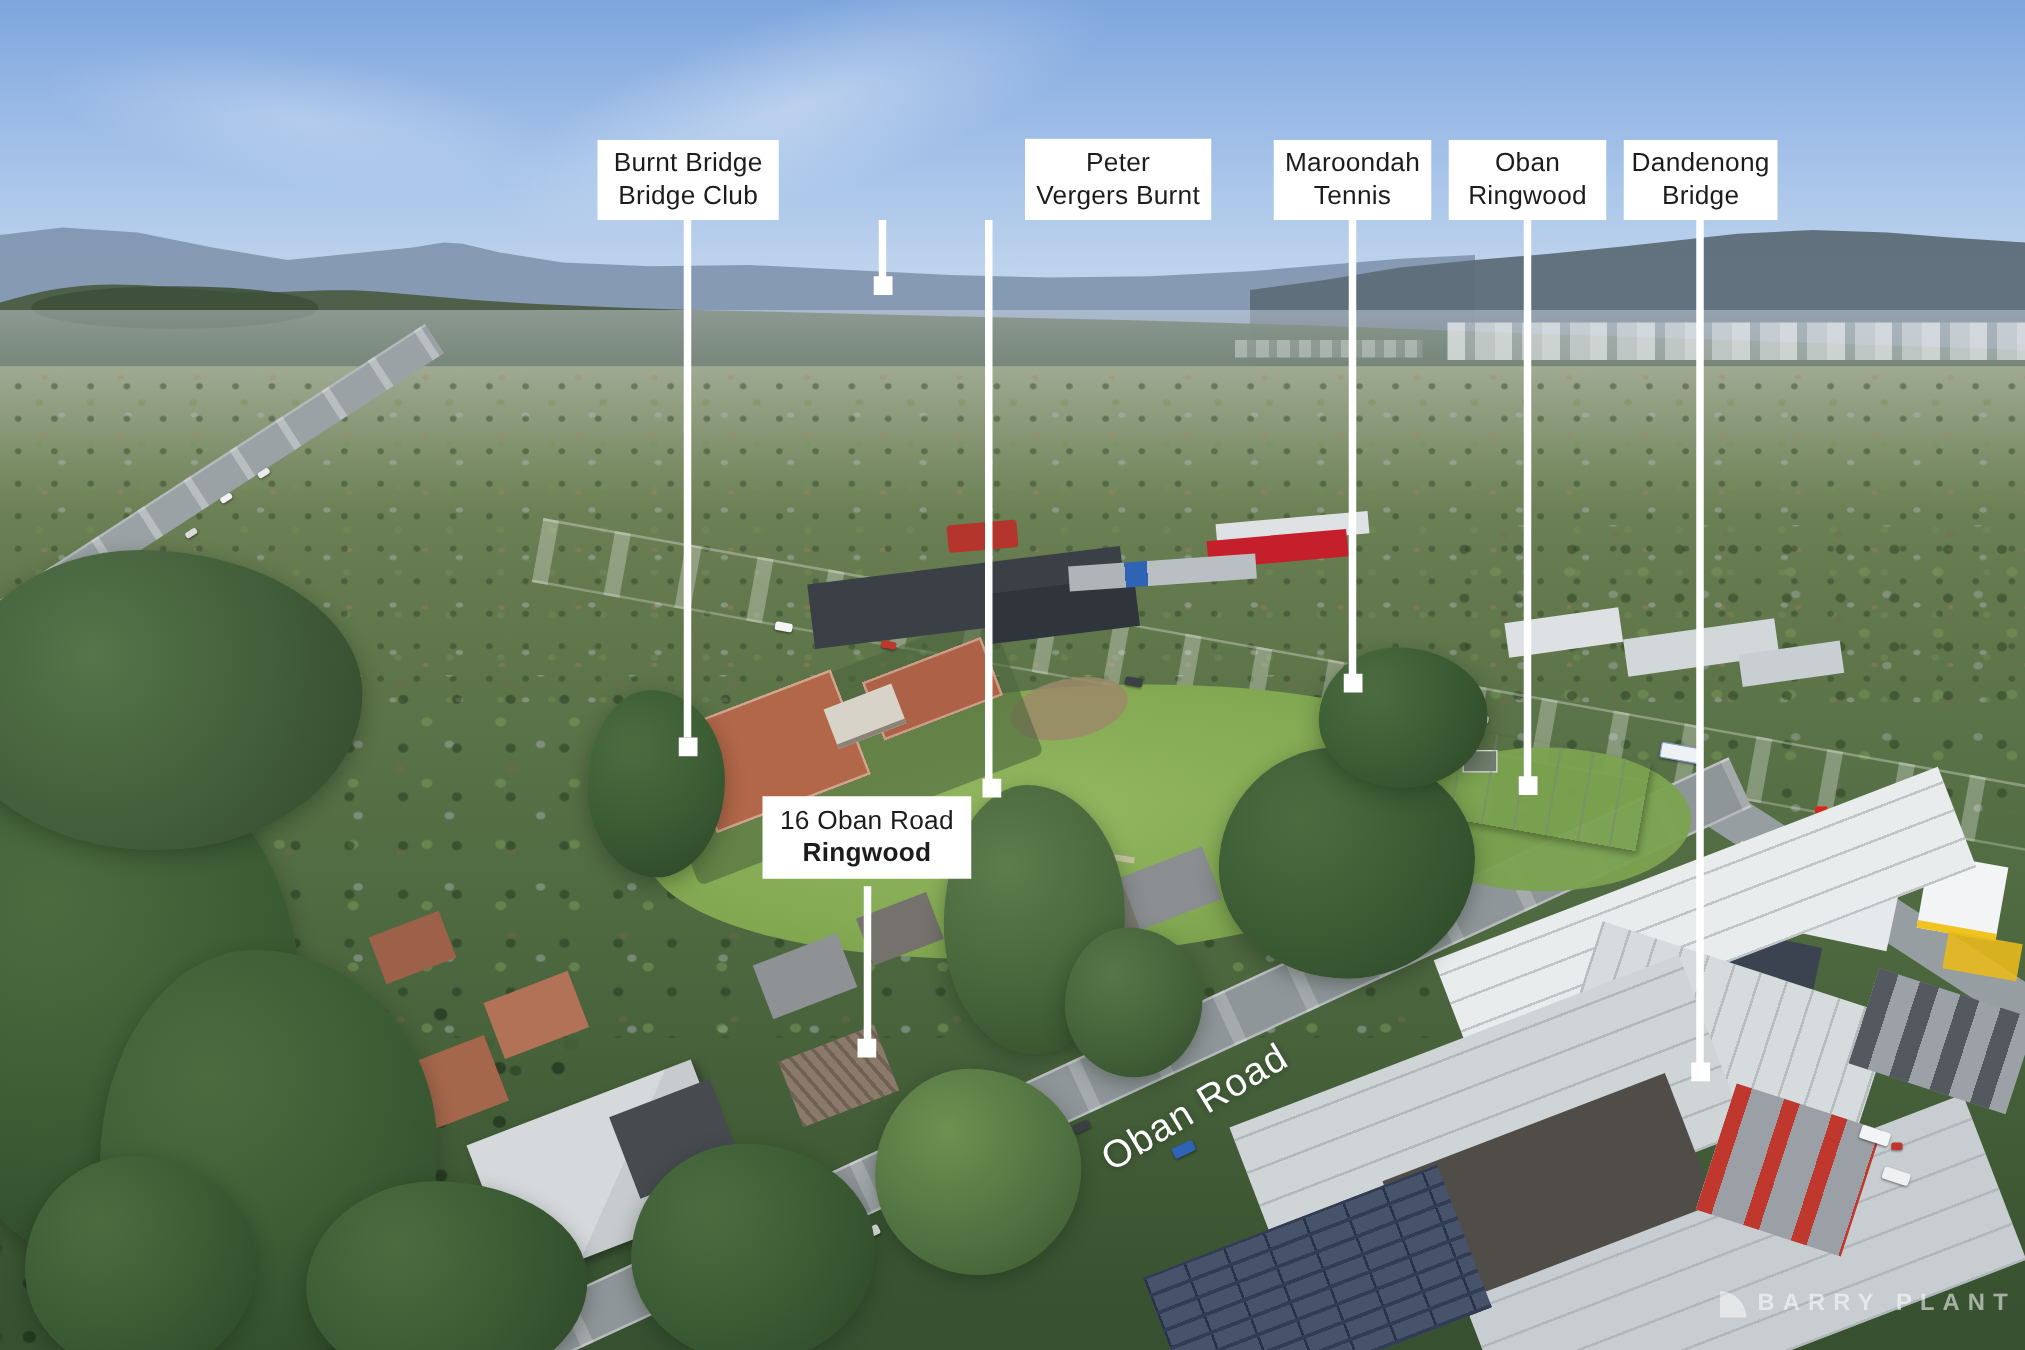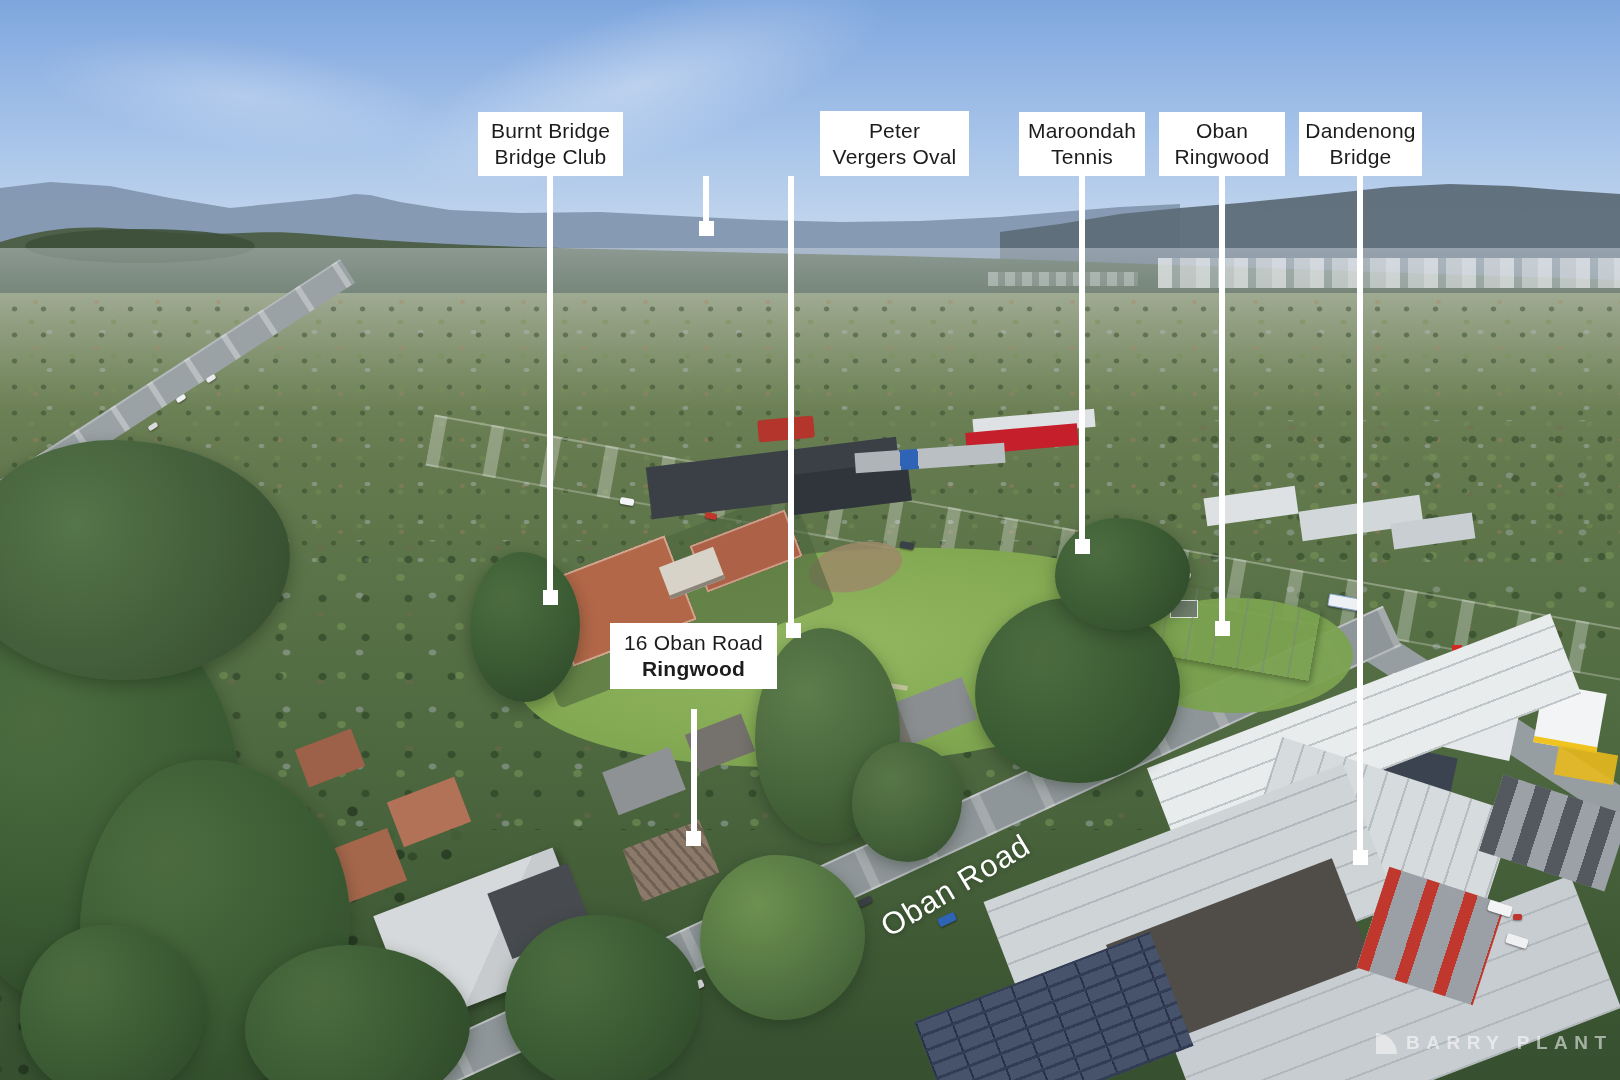--- a/index.html
+++ b/index.html
@@ -202,36 +202,36 @@
   <div class="co-dot" style="left:1215px;top:621px;"></div>
   <div class="co-dot" style="left:1353px;top:850px;"></div>
   <div class="co-dot" style="left:686px;top:831px;"></div>
 
   <div class="co-box" style="left:478px;top:112px;width:145px;height:64px;">
     <span>Burnt Bridge</span>
     <span>Bridge Club</span>
   </div>
   <div class="co-box" style="left:820px;top:111px;width:149px;height:65px;">
     <span>Peter</span>
-    <span>Vergers Oval</span>
+    <span>Vergers Burnt</span>
   </div>
   <div class="co-box" style="left:1019px;top:112px;width:126px;height:64px;">
     <span>Maroondah</span>
     <span>Tennis</span>
   </div>
   <div class="co-box" style="left:1159px;top:112px;width:126px;height:64px;">
     <span>Oban</span>
     <span>Ringwood</span>
   </div>
   <div class="co-box" style="left:1299px;top:112px;width:123px;height:64px;">
     <span>Dandenong</span>
     <span>Bridge</span>
   </div>
 
-  <div class="co-box" style="left:610px;top:623px;width:167px;height:66px;">
+  <div class="co-box" style="left:610px;top:637px;width:167px;height:66px;">
     <span>16 Oban Road</span>
     <span style="font-weight:700;">Ringwood</span>
   </div>
 
   <div class="road-label" style="left:872px;top:868px;">Oban Road</div>
 
   <div class="wm" style="left:1376px;top:1032px;">
     <div class="wm-logo"></div>
     <div class="wm-text">BARRY PLANT</div>
   </div>

